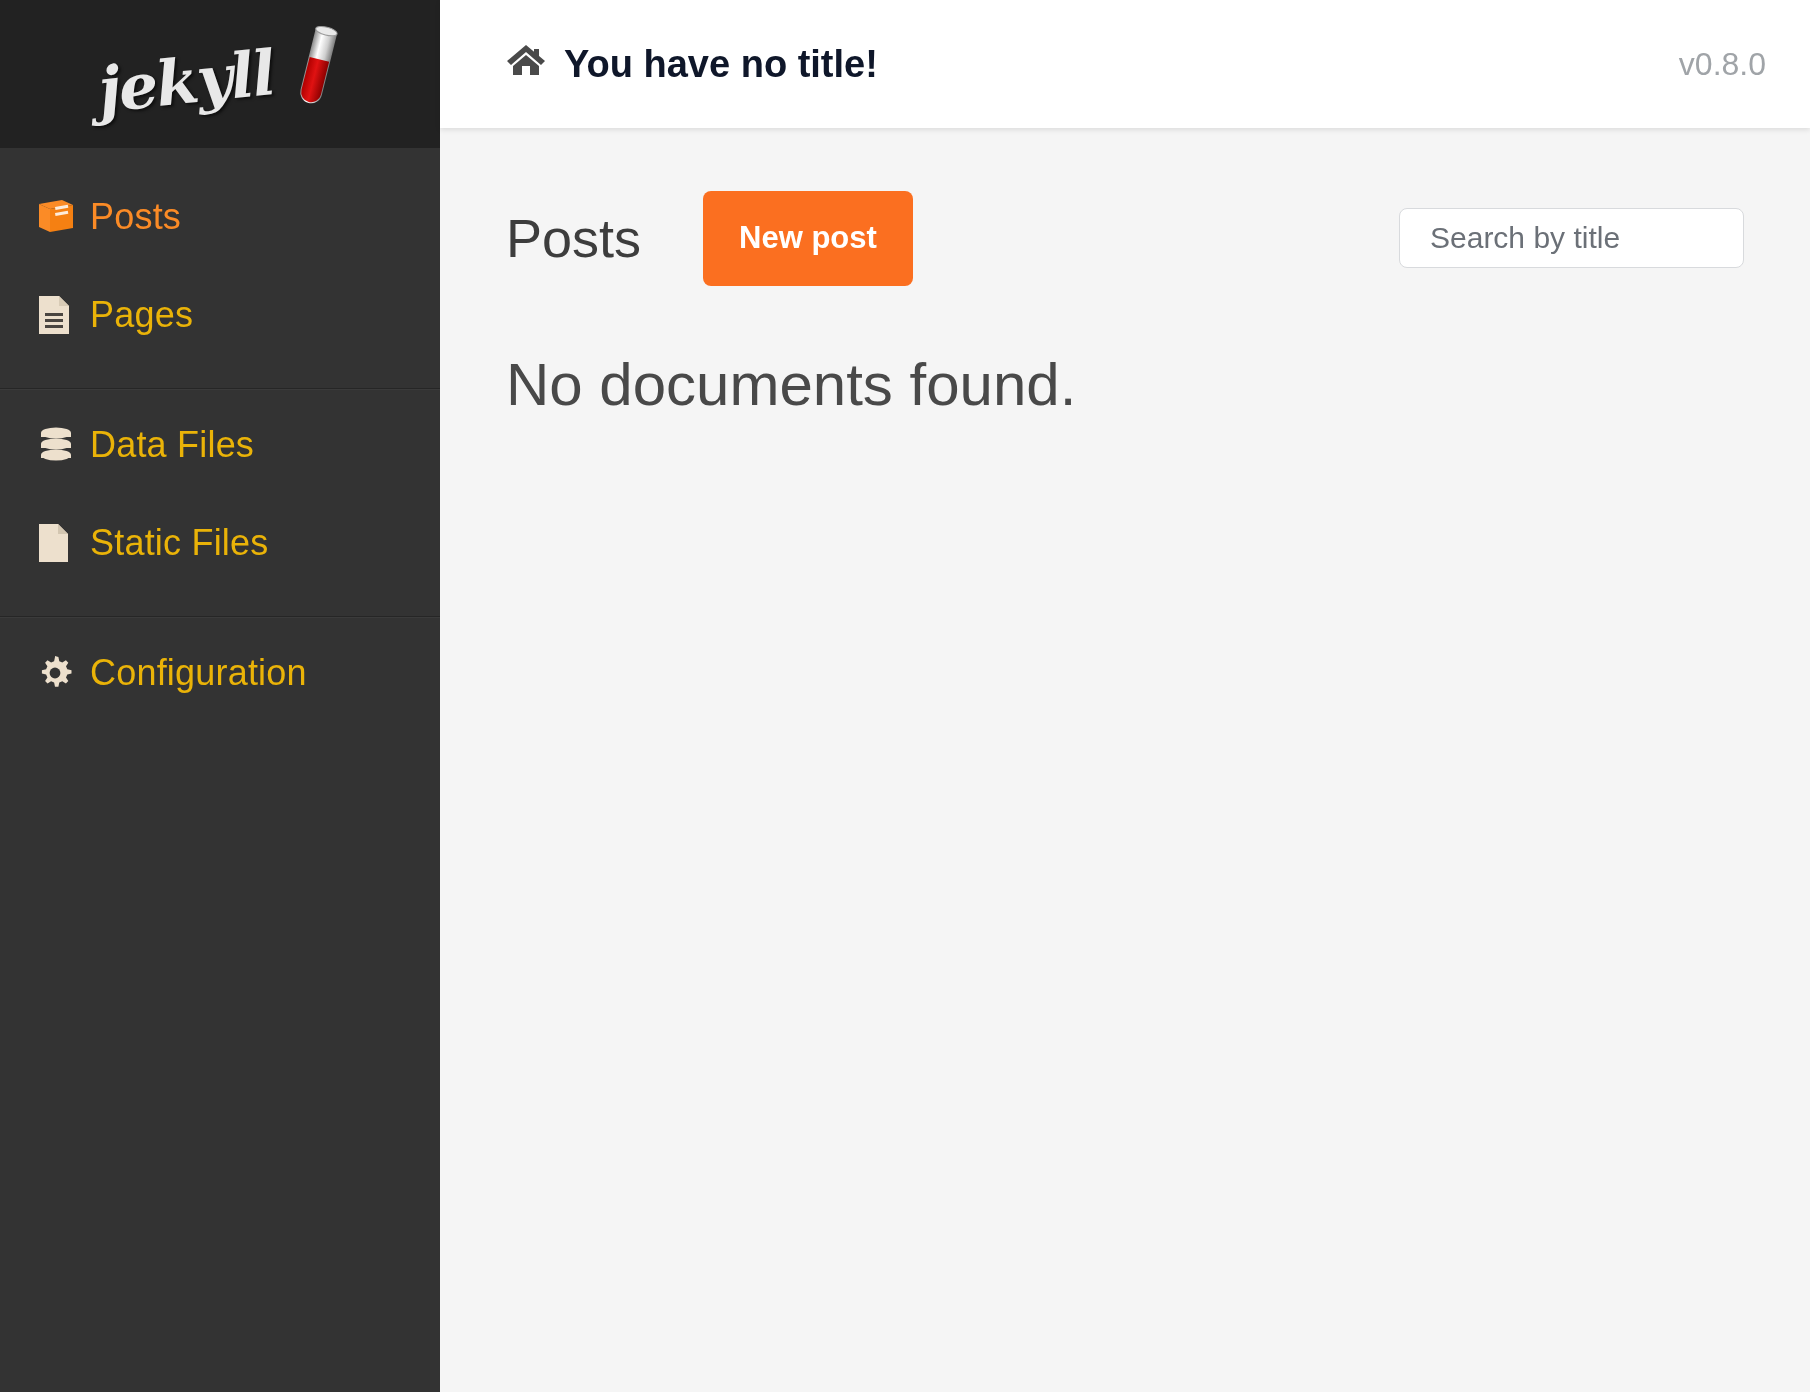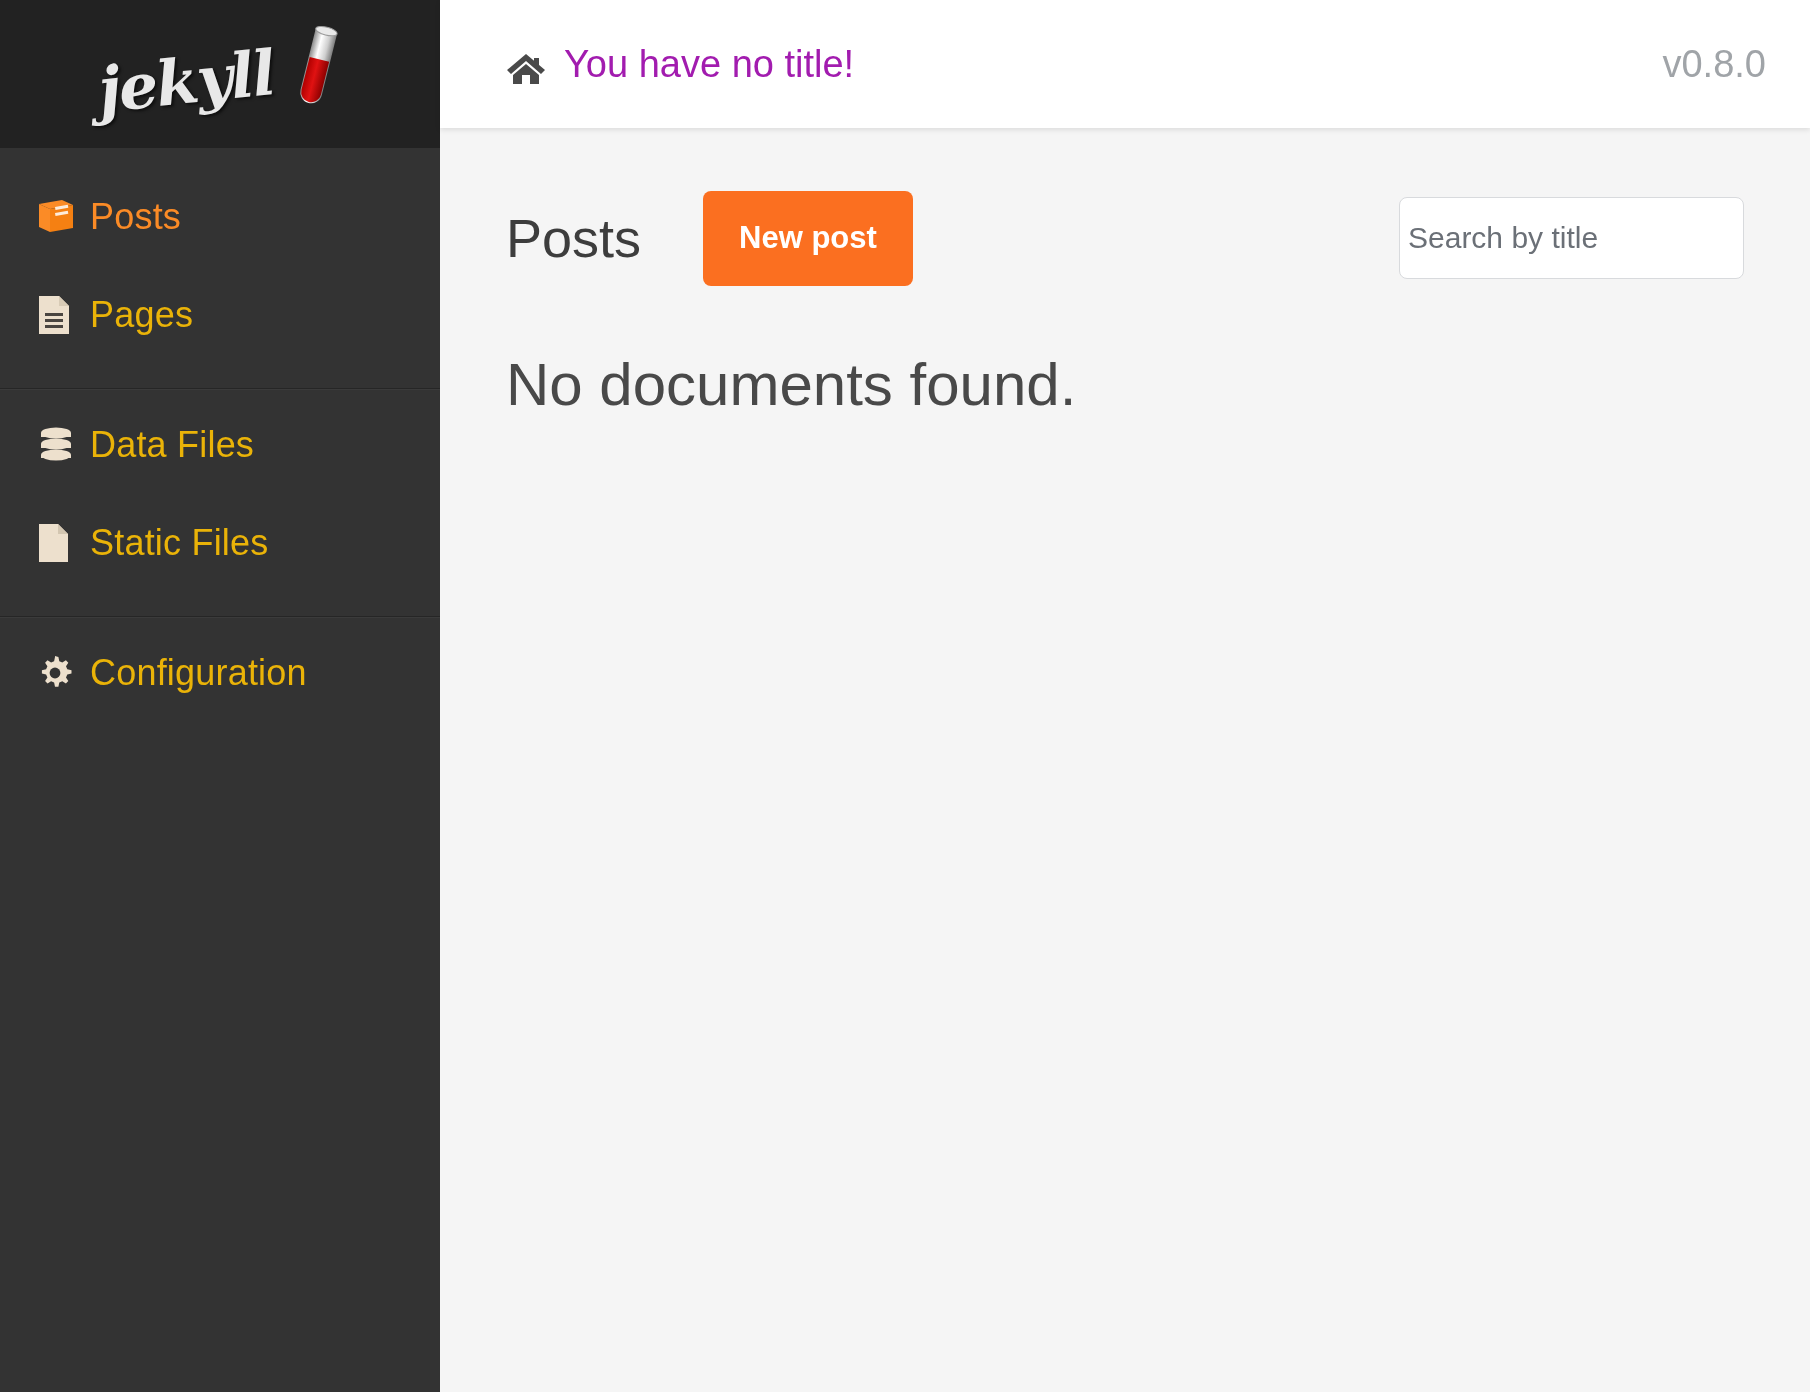--- a/index.html
+++ b/index.html
@@ -105,36 +105,36 @@
     display: flex;
     align-items: center;
     padding: 0 44px 0 66px;
     box-shadow: 0 2px 5px rgba(0,0,0,0.10);
     position: relative;
     z-index: 5;
   }
 
   .topbar-title {
     display: flex;
-    align-items: flex-end;
+    align-items: flex-start;
     font-size: 38px;
-    color: #a21caf;
-    font-weight: 400;
+    color: #0f172a;
+    font-weight: 700;
   }
 
   .home-icon {
     margin-right: 18px;
     display: flex;
     align-items: center;
   }
 
   .topbar-spacer { flex: 1 1 auto; }
 
   .version {
-    font-size: 38px;
+    font-size: 32px;
     color: #a0a4a8;
   }
 
   .content {
     flex: 1 1 auto;
     padding: 62px 66px 0 66px;
     overflow: hidden;
   }
 
   .content-head {
@@ -163,28 +163,28 @@
     height: 95px;
     line-height: 76px;
     cursor: pointer;
     white-space: nowrap;
   }
 
   .head-spacer { flex: 1 1 auto; }
 
   .search-input {
     width: 345px;
-    height: 82px;
+    height: 60px;
     border: 1px solid #d8dadd;
     border-radius: 8px;
     background: #ffffff;
     font-family: "Liberation Sans", sans-serif;
     font-size: 30px;
     color: #55595e;
-    padding: 0 8px;
+    padding: 0 30px;
     outline: none;
   }
   .search-input::placeholder { color: #6b7077; }
 
   .empty-msg {
     margin-top: 66px;
     font-size: 60px;
     color: #494949;
     font-weight: 400;
     line-height: 1.1;

